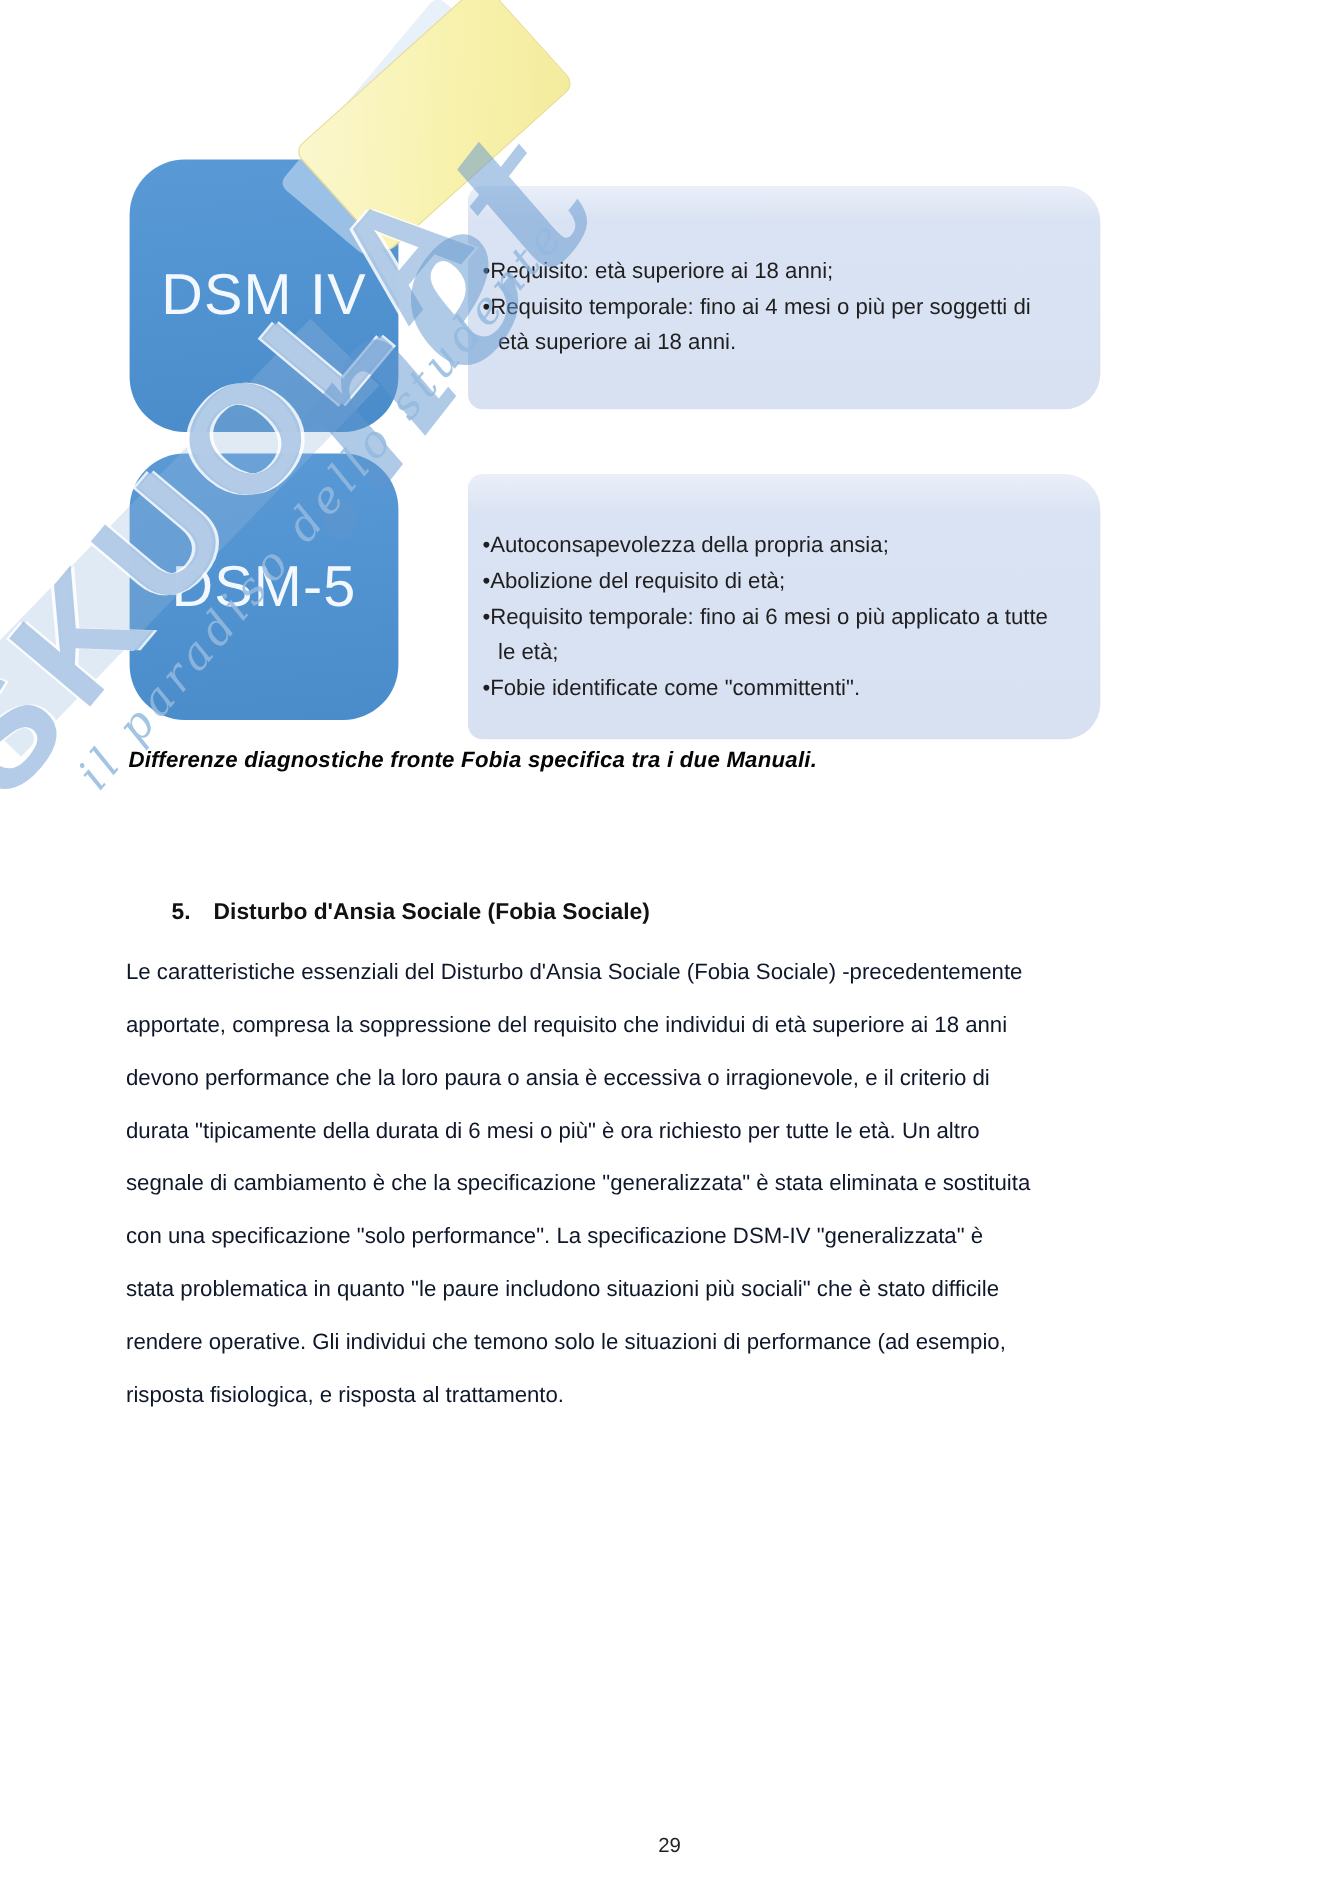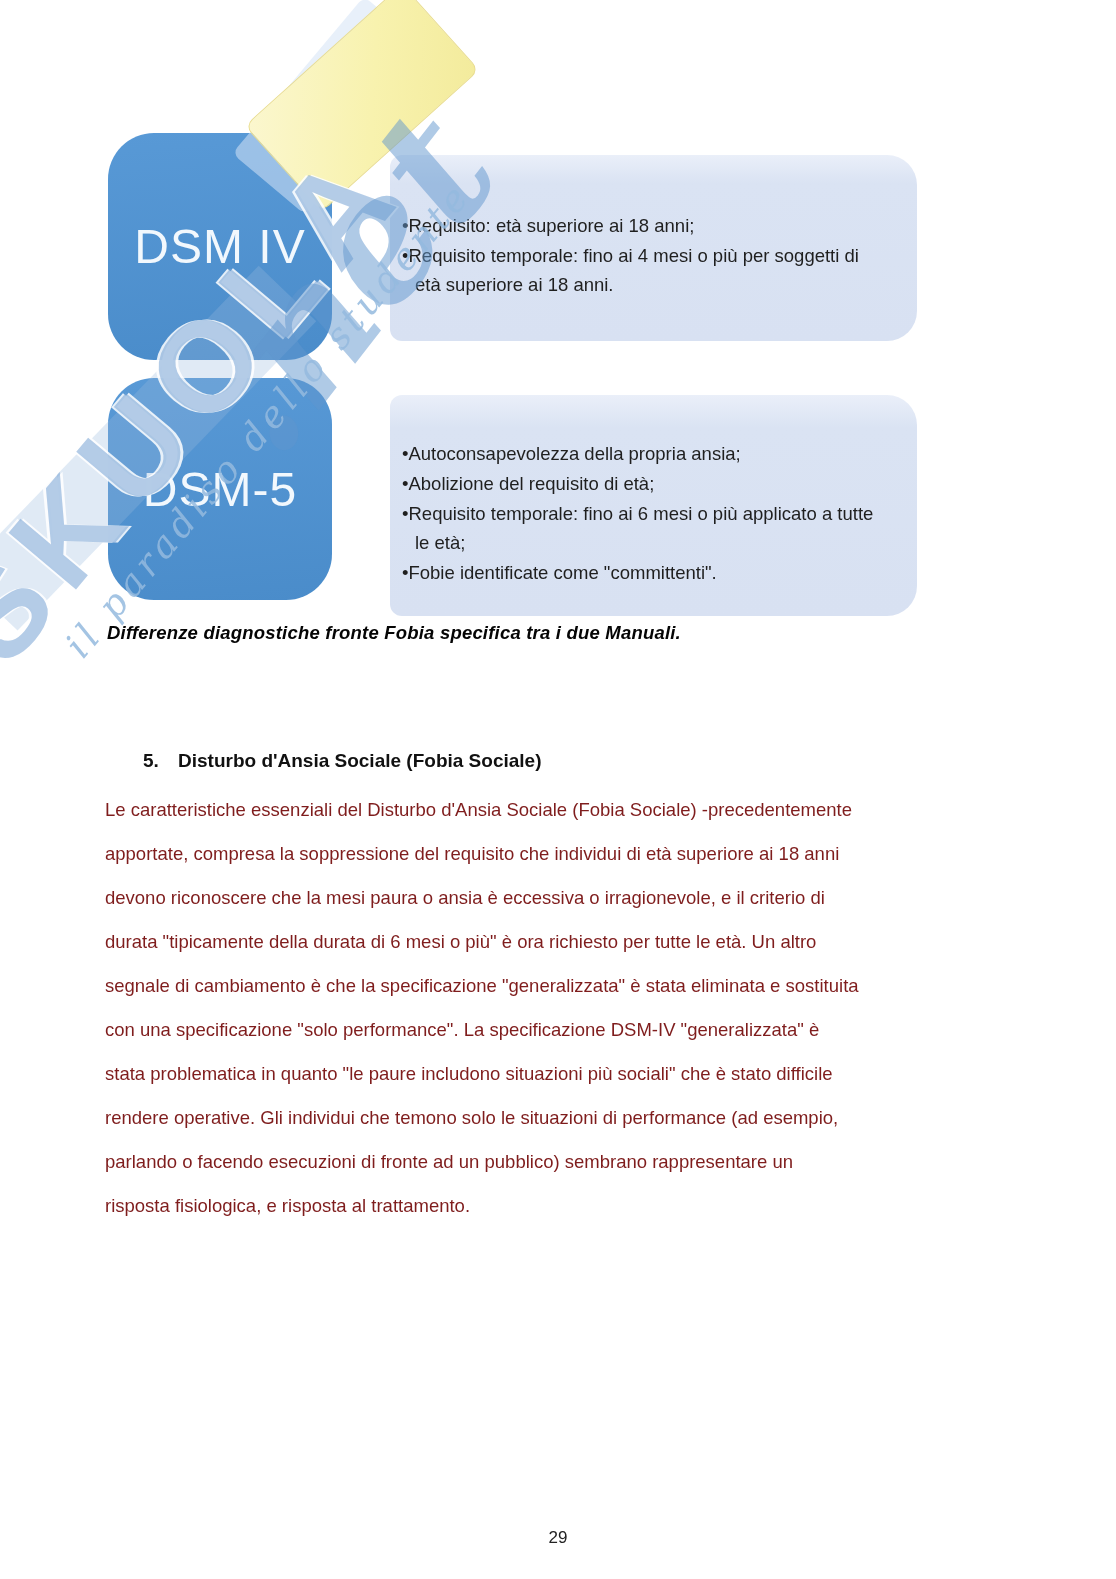--- a/index.html
+++ b/index.html
@@ -73,21 +73,21 @@
     font-size:19px;
     font-weight:bold;
     color:#111;
   }
   .section-heading .num { width:35px; }
   .body-paragraph {
     position:absolute;
     left:105px; top:788px;
     width:845px;
     font-size:18.5px;
-    color:#7f1d1d;
+    color:#0f172a;
   }
   .body-paragraph > div {
     height:44px;
     line-height:44px;
     white-space:nowrap;
   }
 
   
   .page-number {
     position:absolute;
@@ -202,27 +202,26 @@
   </div>
 
   <div class="section-heading">
     <span class="num">5.</span>
     <span>Disturbo d'Ansia Sociale (Fobia Sociale)</span>
   </div>
 
   <div class="body-paragraph">
       <div>Le caratteristiche essenziali del Disturbo d'Ansia Sociale (Fobia Sociale) -precedentemente</div>
       <div>apportate, compresa la soppressione del requisito che individui di età superiore ai 18 anni</div>
-      <div>devono riconoscere che la mesi paura o ansia è eccessiva o irragionevole, e il criterio di</div>
+      <div>devono performance che la loro paura o ansia è eccessiva o irragionevole, e il criterio di</div>
       <div>durata "tipicamente della durata di 6 mesi o più" è ora richiesto per tutte le età. Un altro</div>
       <div>segnale di cambiamento è che la specificazione "generalizzata" è stata eliminata e sostituita</div>
       <div>con una specificazione "solo performance". La specificazione DSM-IV "generalizzata" è</div>
       <div>stata problematica in quanto "le paure includono situazioni più sociali" che è stato difficile</div>
       <div>rendere operative. Gli individui che temono solo le situazioni di performance (ad esempio,</div>
-      <div>parlando o facendo esecuzioni di fronte ad un pubblico) sembrano rappresentare un</div>
       <div>risposta fisiologica, e risposta al trattamento.</div>
     </div>
 
   <div class="page-number">29</div>
 
   <div class="wm" aria-hidden="true">
     <div class="wm-band"></div>
     <div class="wm-ribbon2"></div>
     <div class="wm-ribbon"></div>
     <div class="wm-word">SKUOLA</div>

